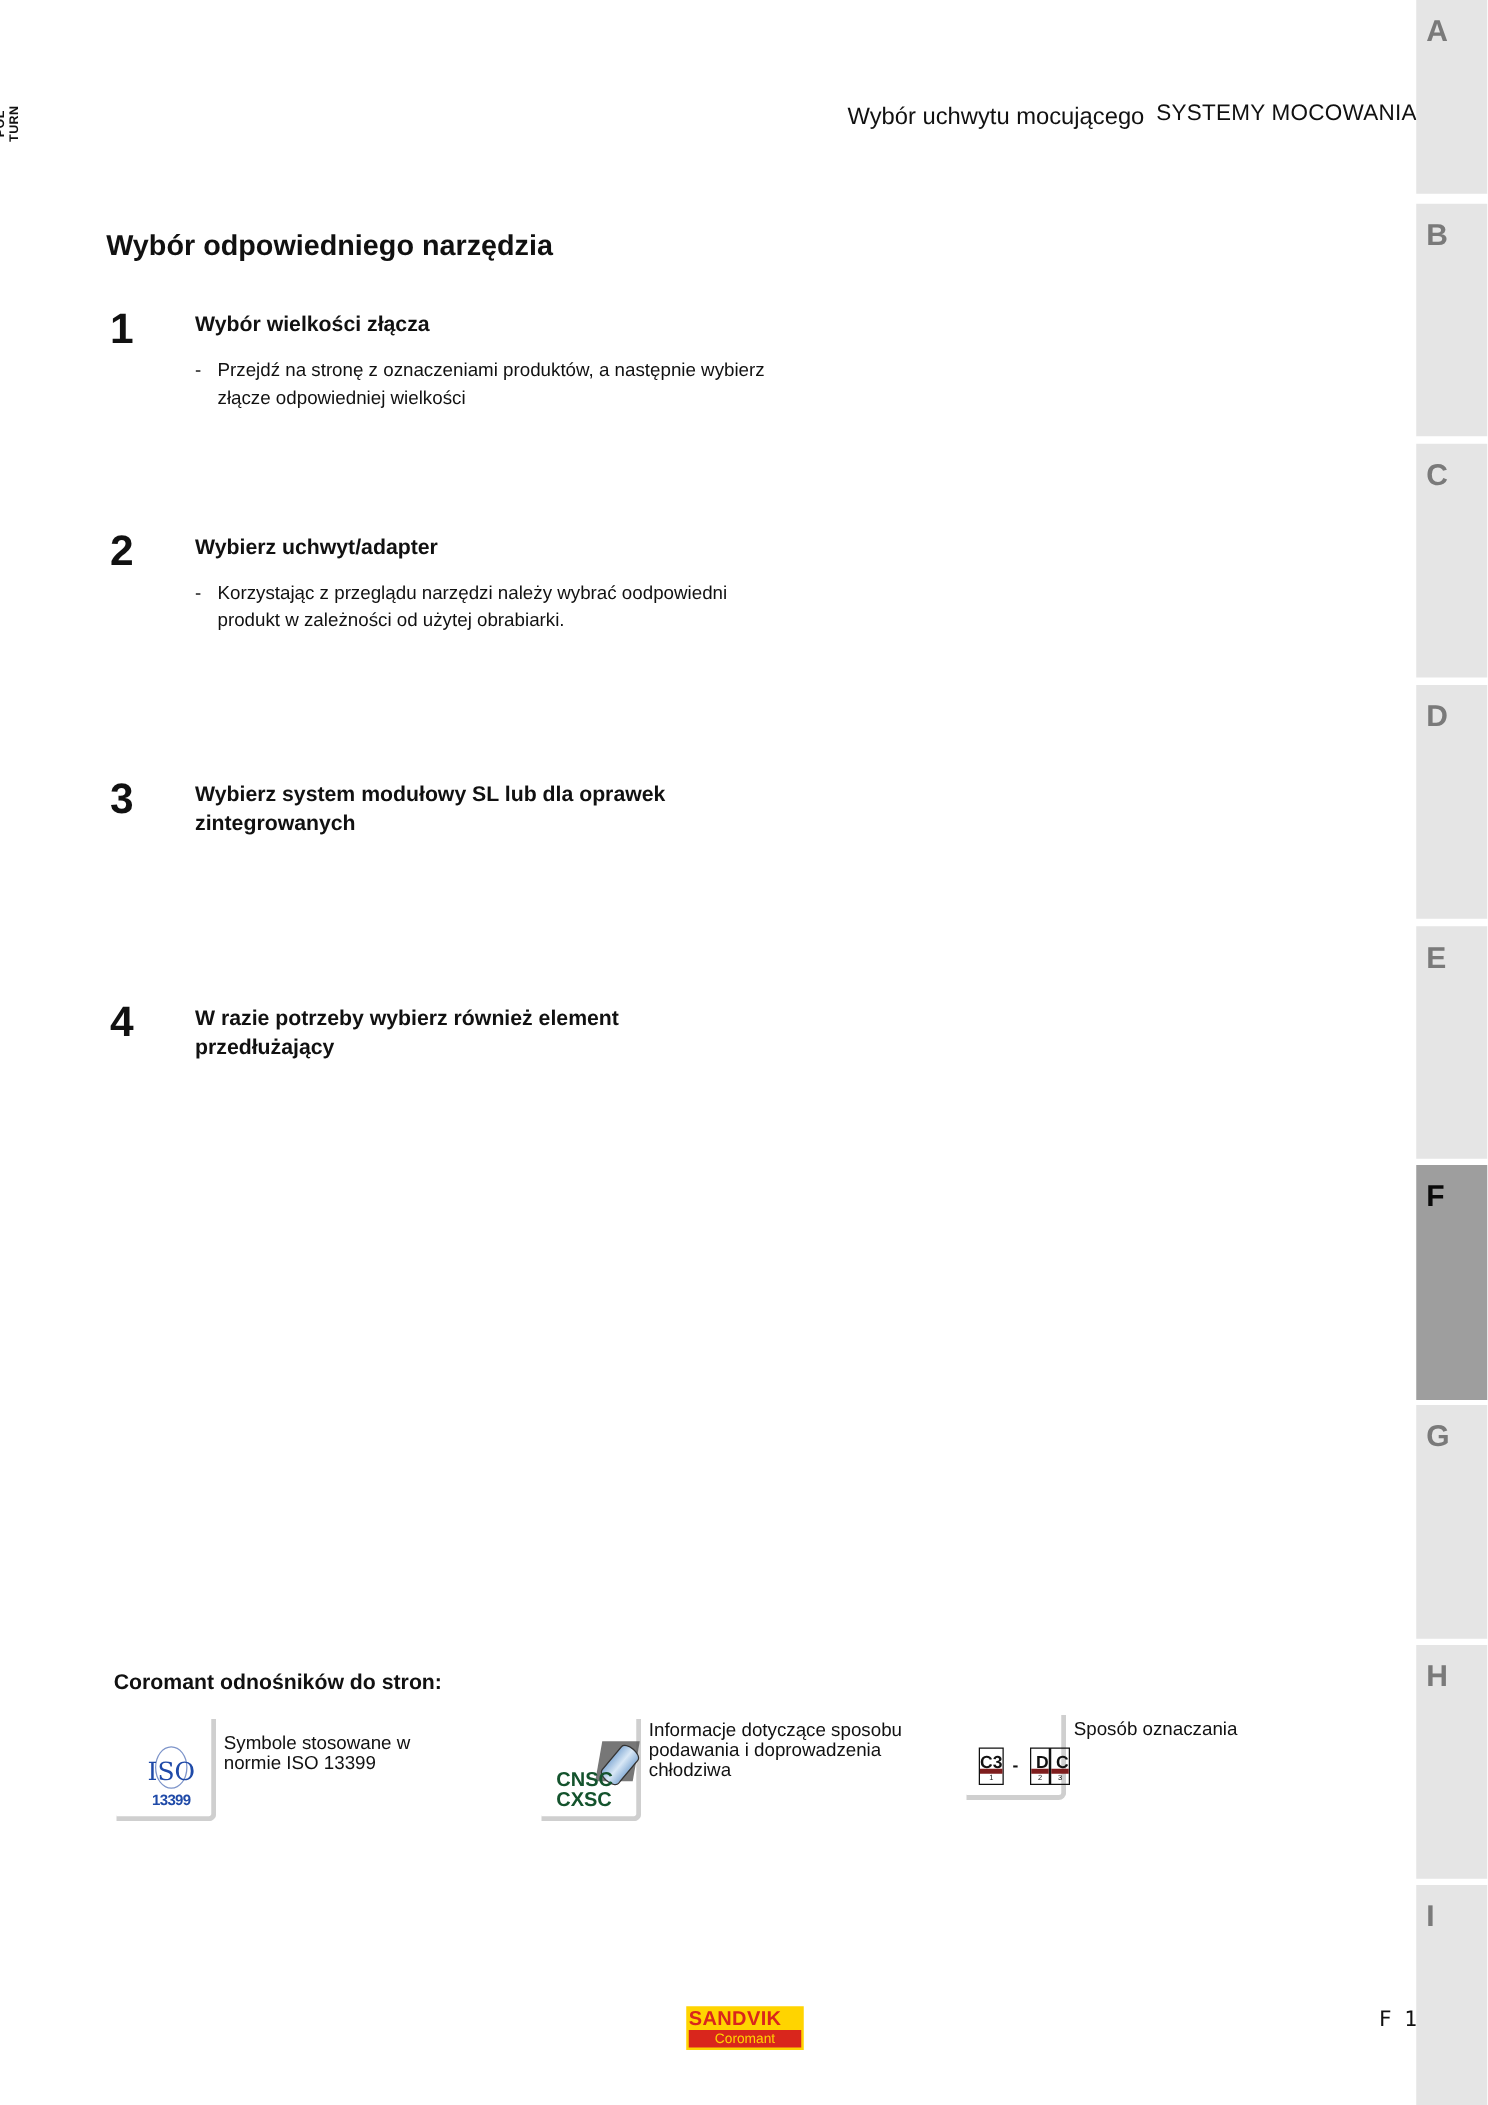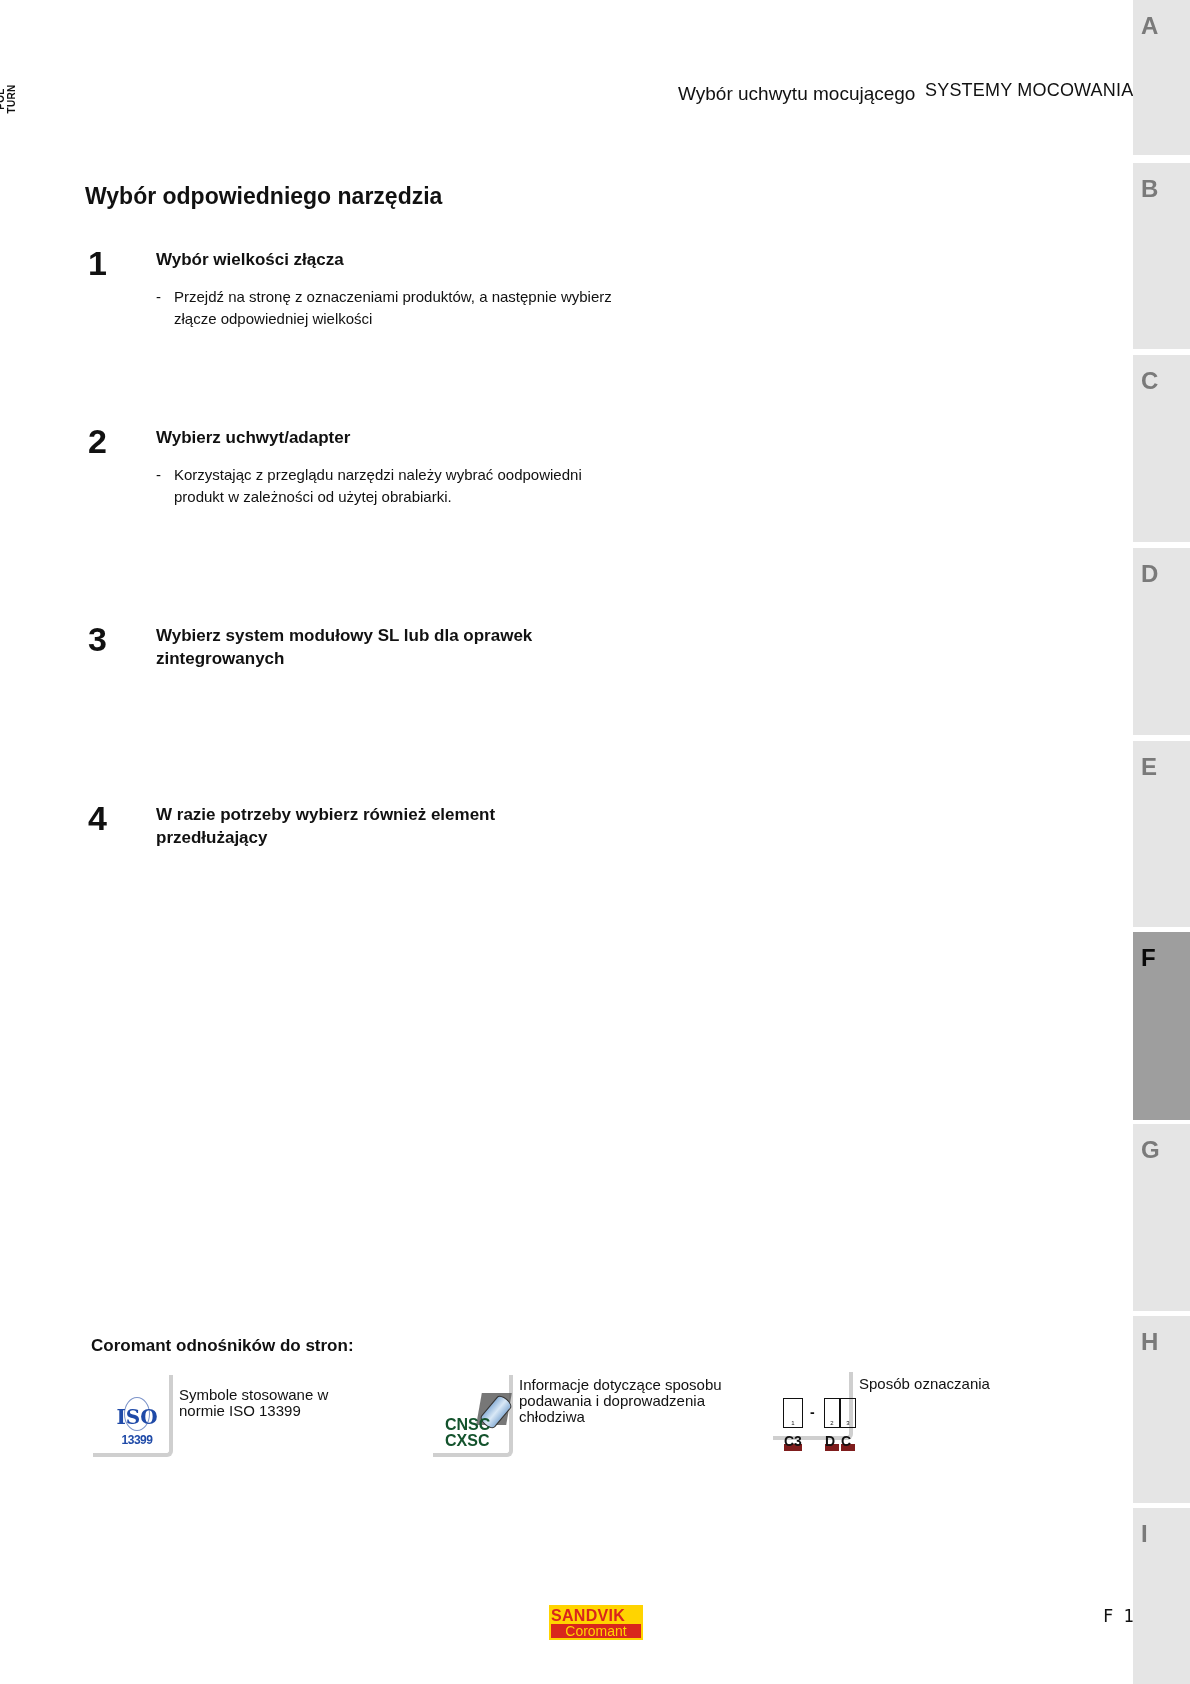--- a/index.html
+++ b/index.html
@@ -39,45 +39,45 @@
 
   .sym { position: absolute; top: 1375px; }
   .sym-box {
     position: absolute; left: 0; top: 0; width: 80px; height: 82px;
     border-right: 4px solid #cfcfcf; border-bottom: 4px solid #cfcfcf;
     border-bottom-right-radius: 6px;
   }
   .sym-text { position: absolute; font-size: 15px; line-height: 16px; color: #111; }
 
   .iso-logo { position: absolute; left: 22px; top: 22px; width: 44px; height: 54px; }
-  .iso-word { position: absolute; left: 0; top: 8px; width: 44px; text-align: center; font-family: "DejaVu Serif", serif; font-weight: bold; font-size: 20px; color: #1f4aa8; }
+  .iso-word { position: absolute; left: 0; top: 8px; width: 44px; text-align: center; font-family: "DejaVu Serif", serif; font-weight: normal; font-size: 20px; color: #1f4aa8; }
   .iso-num { position: absolute; left: 0; top: 36px; width: 44px; text-align: center; font-weight: bold; font-size: 12px; color: #1f4aa8; letter-spacing: -0.5px; }
   .iso-globe { position: absolute; left: 9px; top: 0; width: 26px; height: 34px; border: 1px solid #7d94c9; border-radius: 50%; }
 
   .cnsc-icon { position: absolute; left: 12px; top: 20px; width: 70px; height: 60px; }
   .cnsc-word { position: absolute; left: 0; font-weight: bold; font-size: 16px; line-height: 16px; color: #14532d; }
   .cylinder {
     position: absolute; left: 42px; top: 0; width: 18px; height: 34px;
     background: linear-gradient(90deg, #8fb3d9, #d9e8f6, #8fb3d9);
     border: 1px solid #333; border-radius: 9px / 5px; transform: rotate(40deg);
   }
   .cyl-shadow { position: absolute; left: 34px; top: -2px; width: 30px; height: 32px; background: #555; transform: skew(-10deg); opacity: .8; }
 
   .code-icon { position: absolute; left: 10px; top: 26px; width: 70px; height: 30px; }
   .code-cell { position: absolute; top: 0; width: 20px; height: 30px; border: 1px solid #111; }
-  .code-cell .big { position: absolute; left: 0; top: 0; width: 100%; height: 20px; text-align: left; font-weight: bold; font-size: 14px; line-height: 20px; border-bottom: 7px solid #7f1d1d; margin-top: 32px; }
+  .code-cell .big { position: absolute; left: 0; top: 0; width: 100%; height: 20px; text-align: right; font-weight: bold; font-size: 14px; line-height: 20px; border-bottom: 4px solid #7f1d1d; }
   .code-cell .small { position: absolute; left: 0; top: 20px; width: 100%; text-align: center; font-size: 6px; line-height: 9px; }
   .code-dash { position: absolute; top: 6px; left: 27px; font-weight: bold; font-size: 14px; }
 
   .logo {
     position: absolute; left: 549px; top: 1605px; width: 94px; height: 35px;
     background: #ffd400; padding: 2px;
   }
   .logo-top { height: 17px; font-weight: bold; font-size: 16px; line-height: 17px; color: #d9261c; letter-spacing: 0.3px; }
-  .logo-bottom { height: 14px; background: #d9261c; text-align: center; font-size: 14px; line-height: 14px; color: #ffd400; }
+  .logo-bottom { height: 14px; background: #d9261c; text-align: center; font-size: 11px; line-height: 14px; color: #ffd400; }
 
   .page-num { position: absolute; left: 1103px; top: 1606px; font-family: "DejaVu Sans Mono", monospace; font-size: 17px; color: #111; }
 </style>
 </head>
 <body>
 
 <div class="side-label">POL TURN</div>
 
 <div class="header-sub">Wybór uchwytu mocującego</div>
 <div class="header-main">SYSTEMY MOCOWANIA</div>

